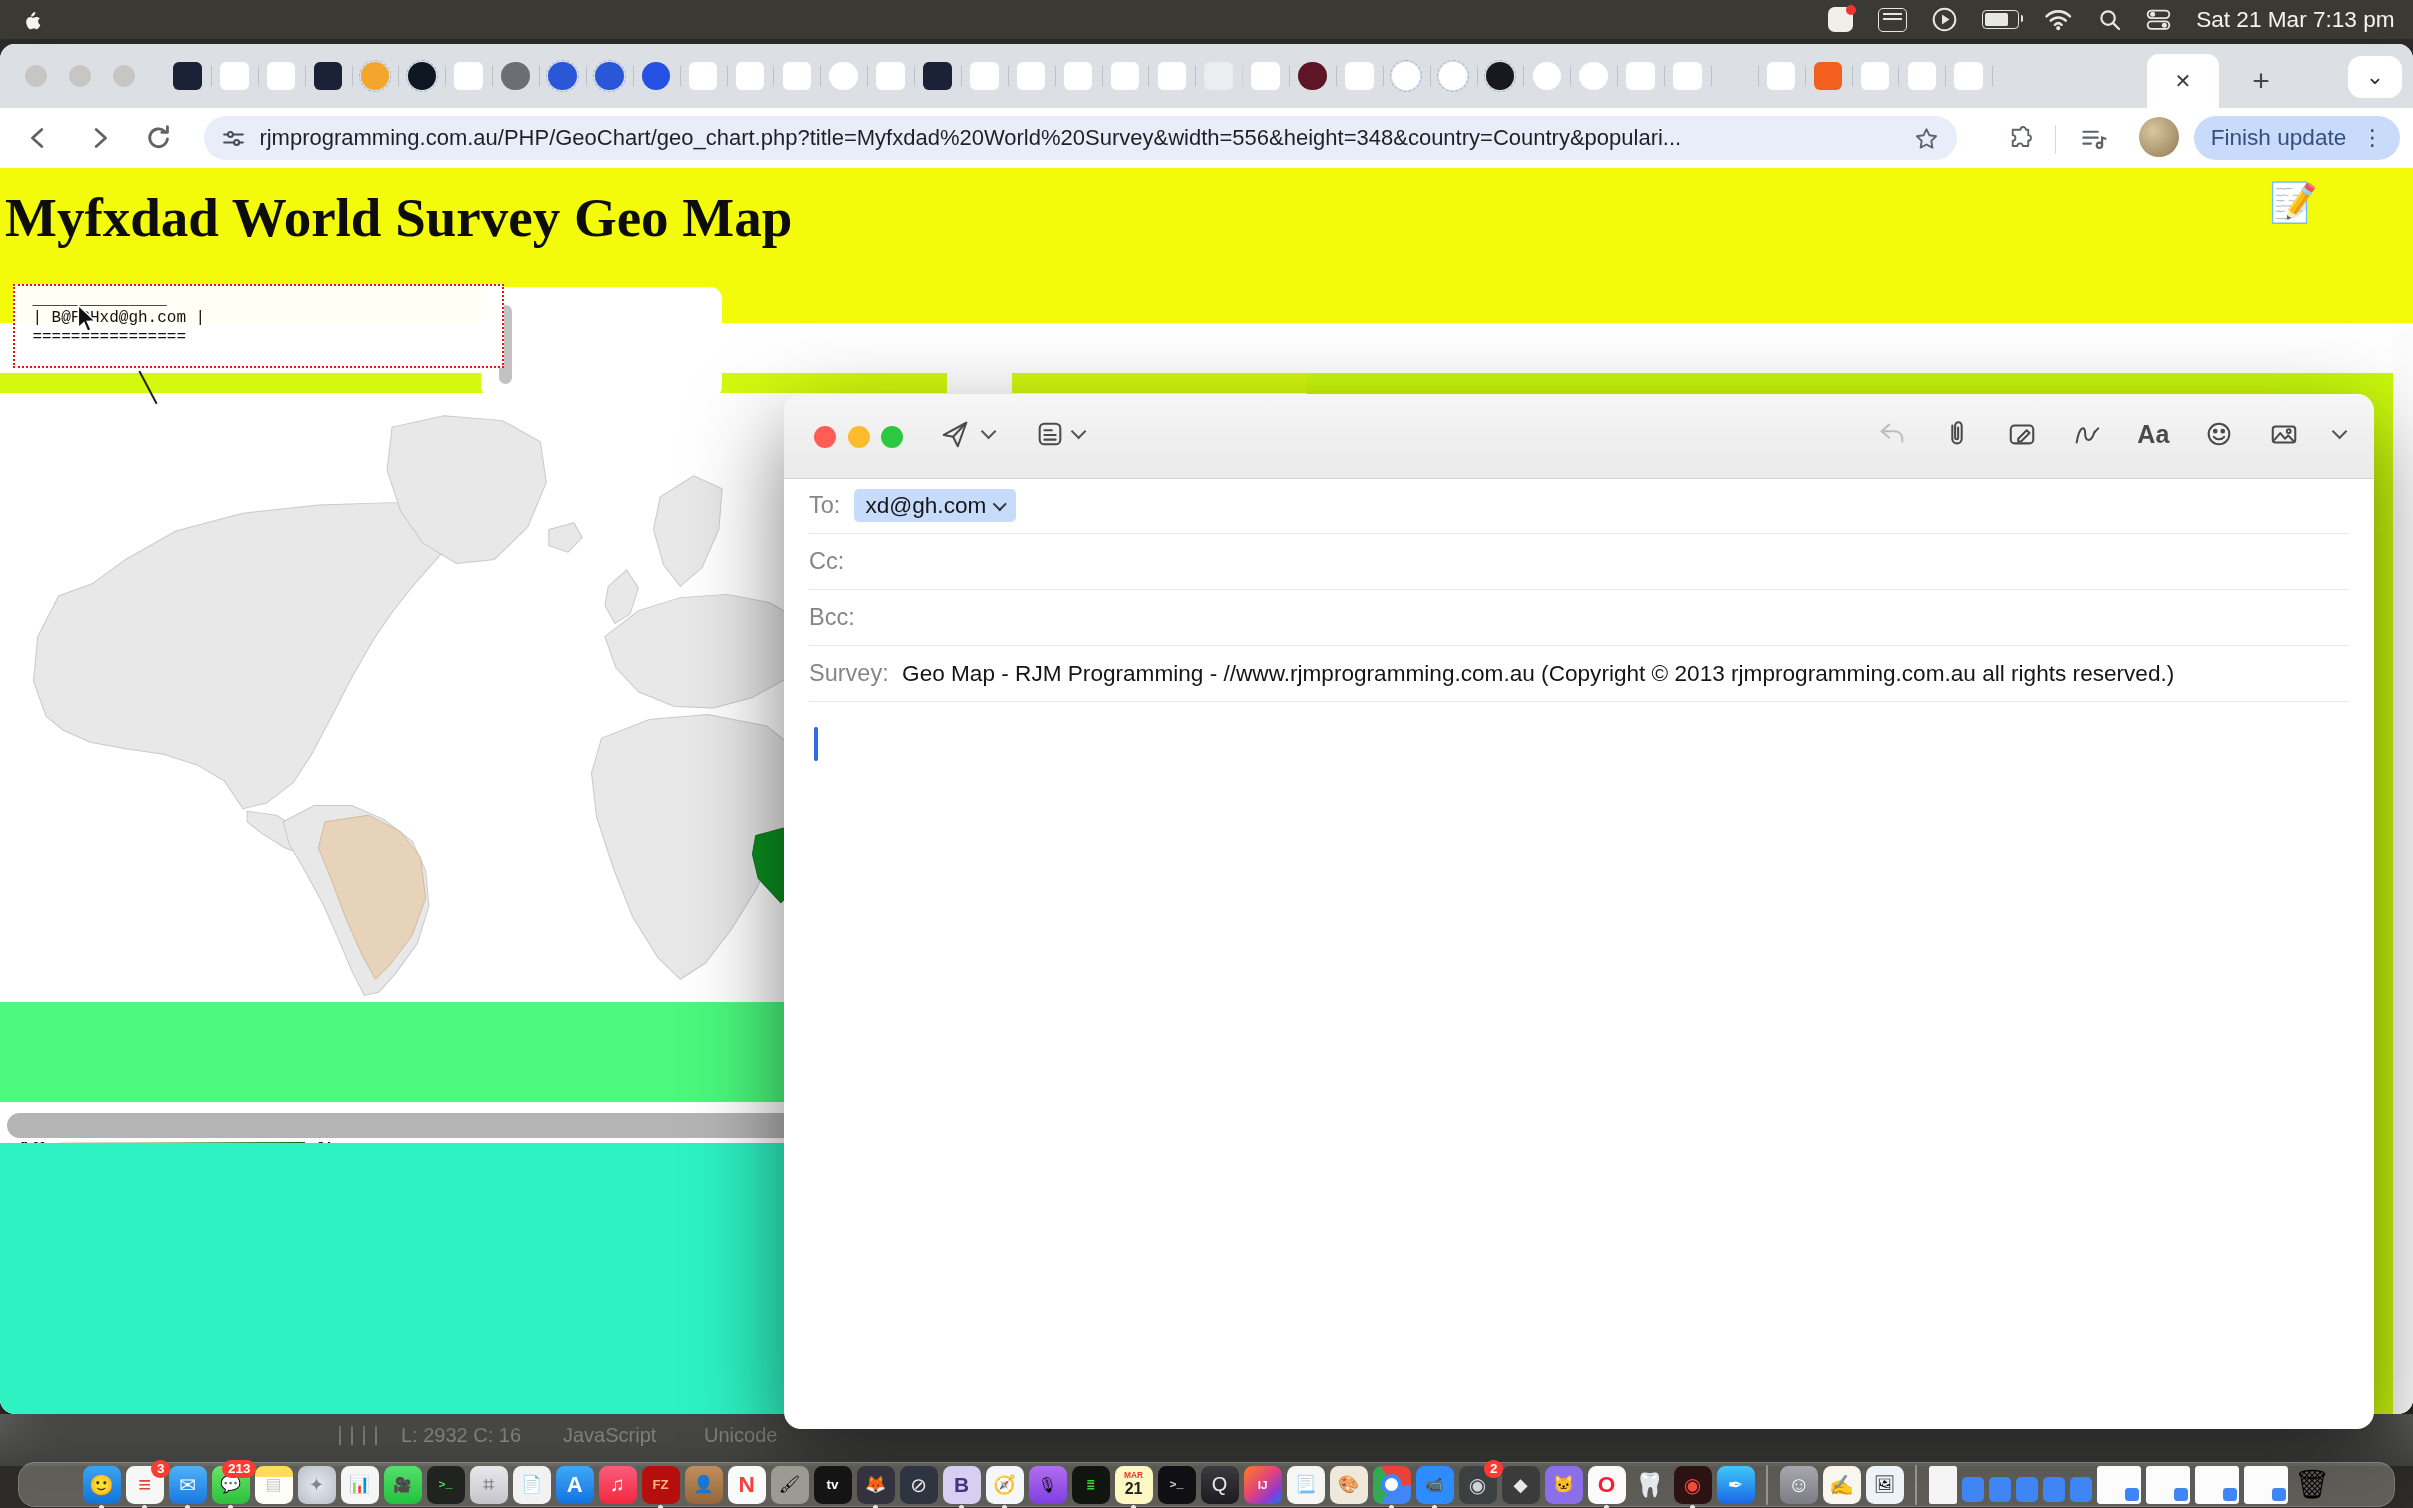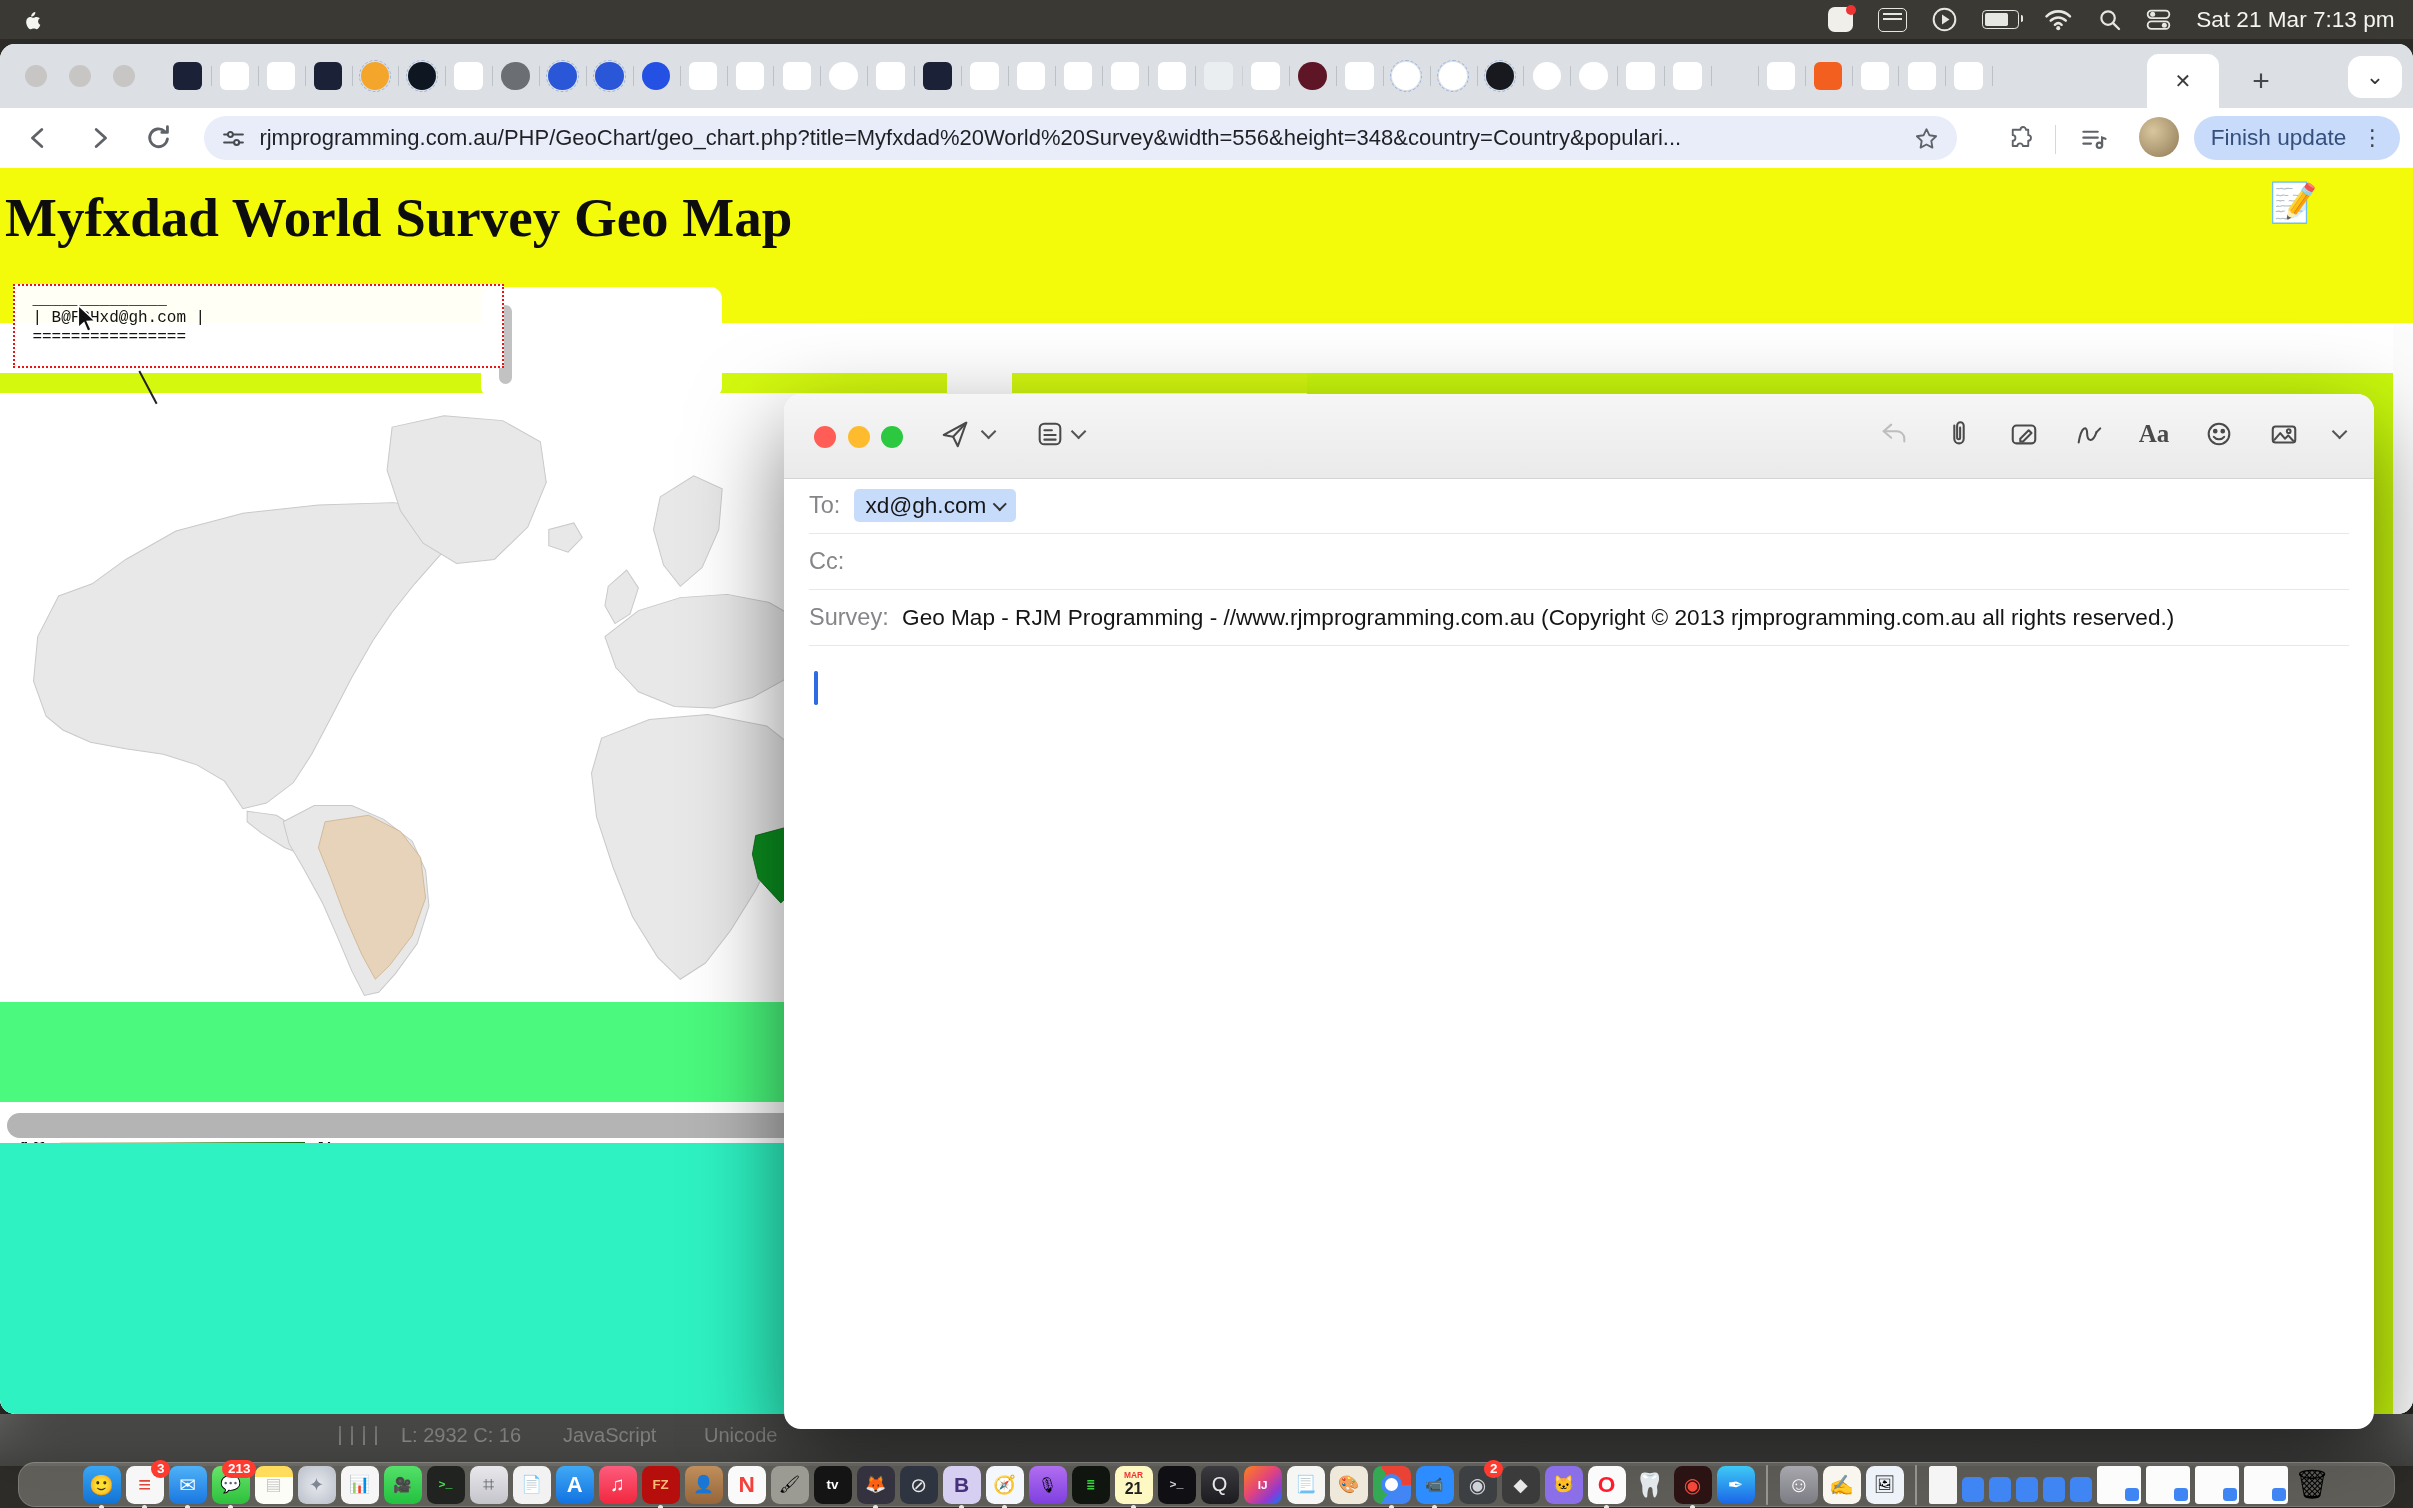--- a/index.html
+++ b/index.html
@@ -99,21 +99,21 @@
     background:linear-gradient(#f7f6f6,#ebeaea);border-bottom:0.8px solid #d4d4d4;}
   .tl{position:absolute;top:32px;width:22px;height:22px;border-radius:50%;}
   .micon{position:relative;width:30px;height:30px;display:flex;align-items:center;justify-content:center;}
   .micon svg{stroke:#4a4a4a;fill:none;stroke-width:2.2;stroke-linecap:round;stroke-linejoin:round;}
   .micon.dim svg{stroke:#bdbdbd;}
   #mtools{position:absolute;right:28.5px;top:25px;display:flex;align-items:center;gap:35px;}
   #msend{position:absolute;left:156px;top:25px;display:flex;align-items:center;gap:13.4px;}
   #mfieldsbtn{position:absolute;left:251px;top:25px;display:flex;align-items:center;gap:8.4px;}
   .chev{width:9.2px;height:9.2px;border-right:2.5px solid #555;border-bottom:2.5px solid #555;
     transform:rotate(45deg);margin-top:-5px;}
-  .aalabel{font-size:25px;color:#4a4a4a;font-weight:600;font-family:Liberation Serif, serif;}
+  .aalabel{font-size:25px;color:#4a4a4a;font-weight:600;}
   .mrow{margin:0 25px;height:55px;border-bottom:0.8px solid #e8e8e8;display:flex;align-items:center;}
   .mlabel{font-size:23.5px;color:#85858a;margin-right:13.4px;}
   #totoken{background:#c7dbfb;border-radius:5px;padding:3.4px 11.7px;display:flex;align-items:center;gap:8.4px;
     font-size:22.6px;color:#161616;}
   #totoken .tchev{width:7.5px;height:7.5px;border-right:2.1px solid #333;border-bottom:2.1px solid #333;
     transform:rotate(45deg);margin-top:-3.4px;}
   #subjval{font-size:22.6px;color:#151515;white-space:nowrap;}
   #mbody{position:relative;height:721px;}
   #caret{position:absolute;left:30px;top:25px;width:4.2px;height:34px;background:#2f6be4;border-radius:1.7px;}
 
@@ -461,20 +461,23 @@
         <span class="mlabel">To:</span>
         <span id="totoken">
           <span>xd@gh.com</span>
           <span class="tchev"></span>
         </span>
       </div>
       <div class="mrow">
         <span class="mlabel">Cc:</span>
       </div>
       <div class="mrow">
+        <span class="mlabel">Bcc:</span>
+      </div>
+      <div class="mrow">
         <span class="mlabel">Survey:</span>
         <span id="subjval">Geo Map - RJM Programming - //www.rjmprogramming.com.au (Copyright © 2013 rjmprogramming.com.au all rights reserved.)</span>
       </div>
       <div id="mbody">
         <span id="caret"></span>
       </div>
     </div>
   </div>
 
   <div id="dock">

